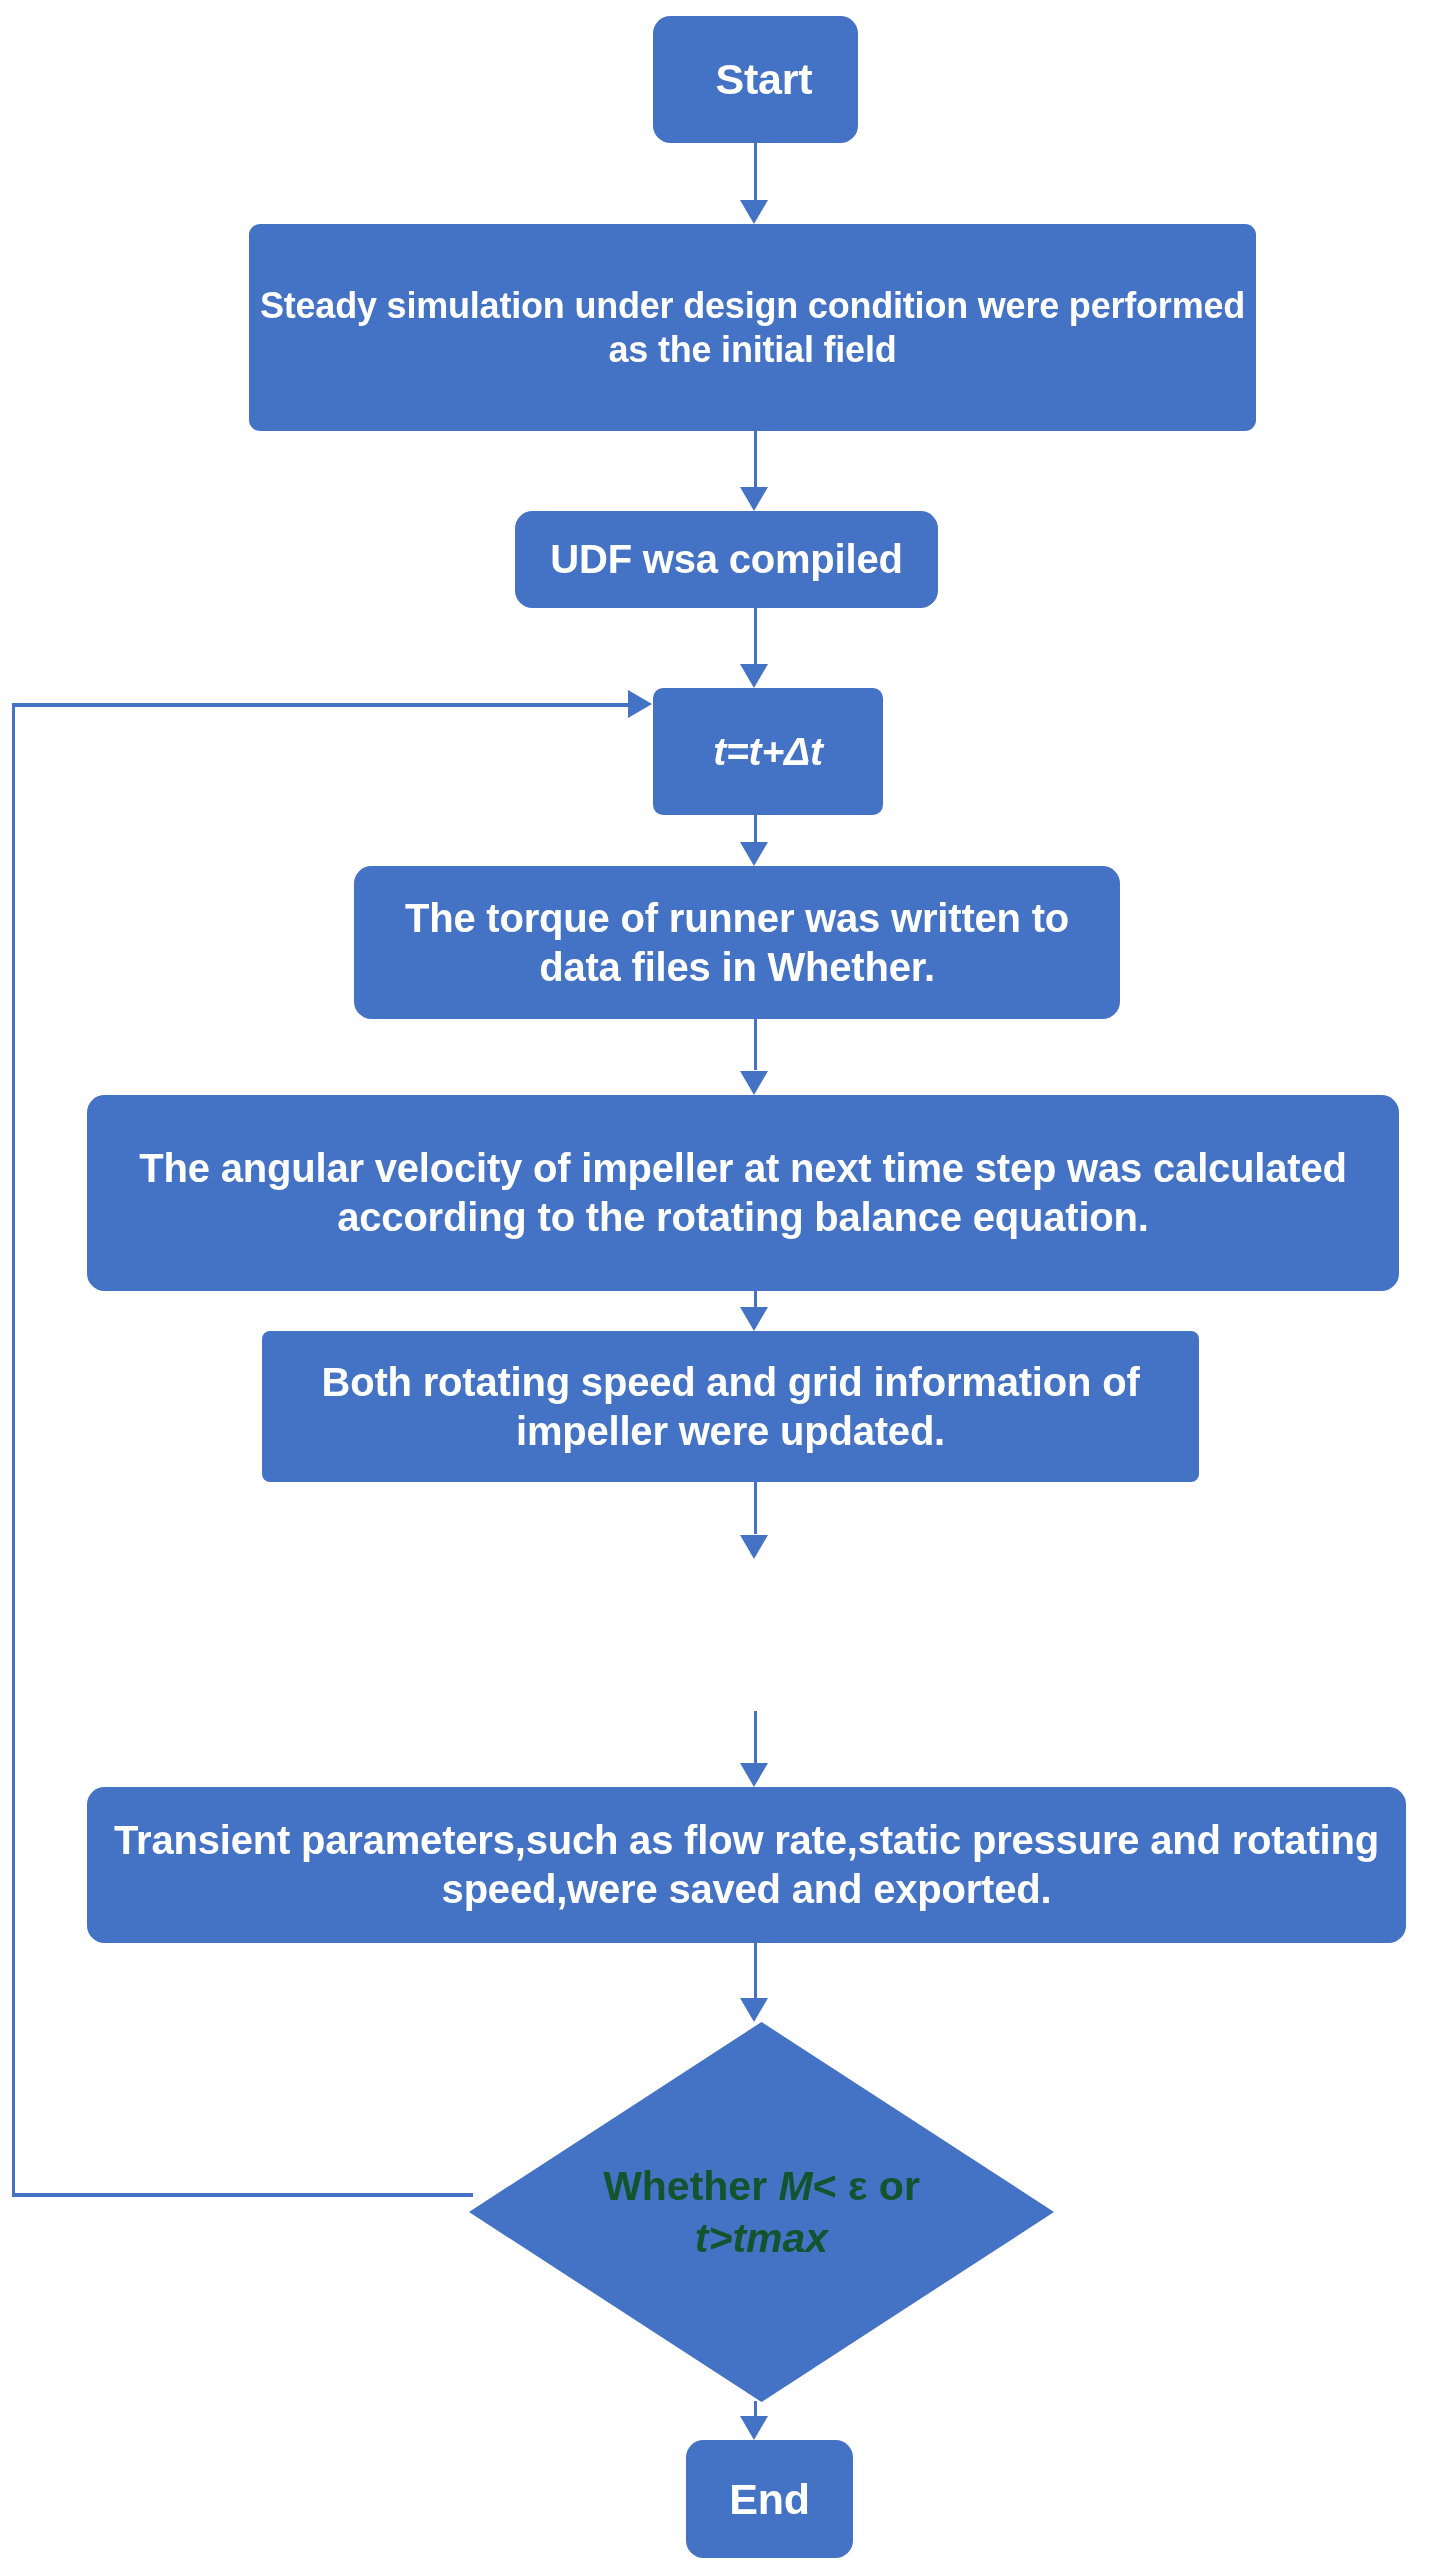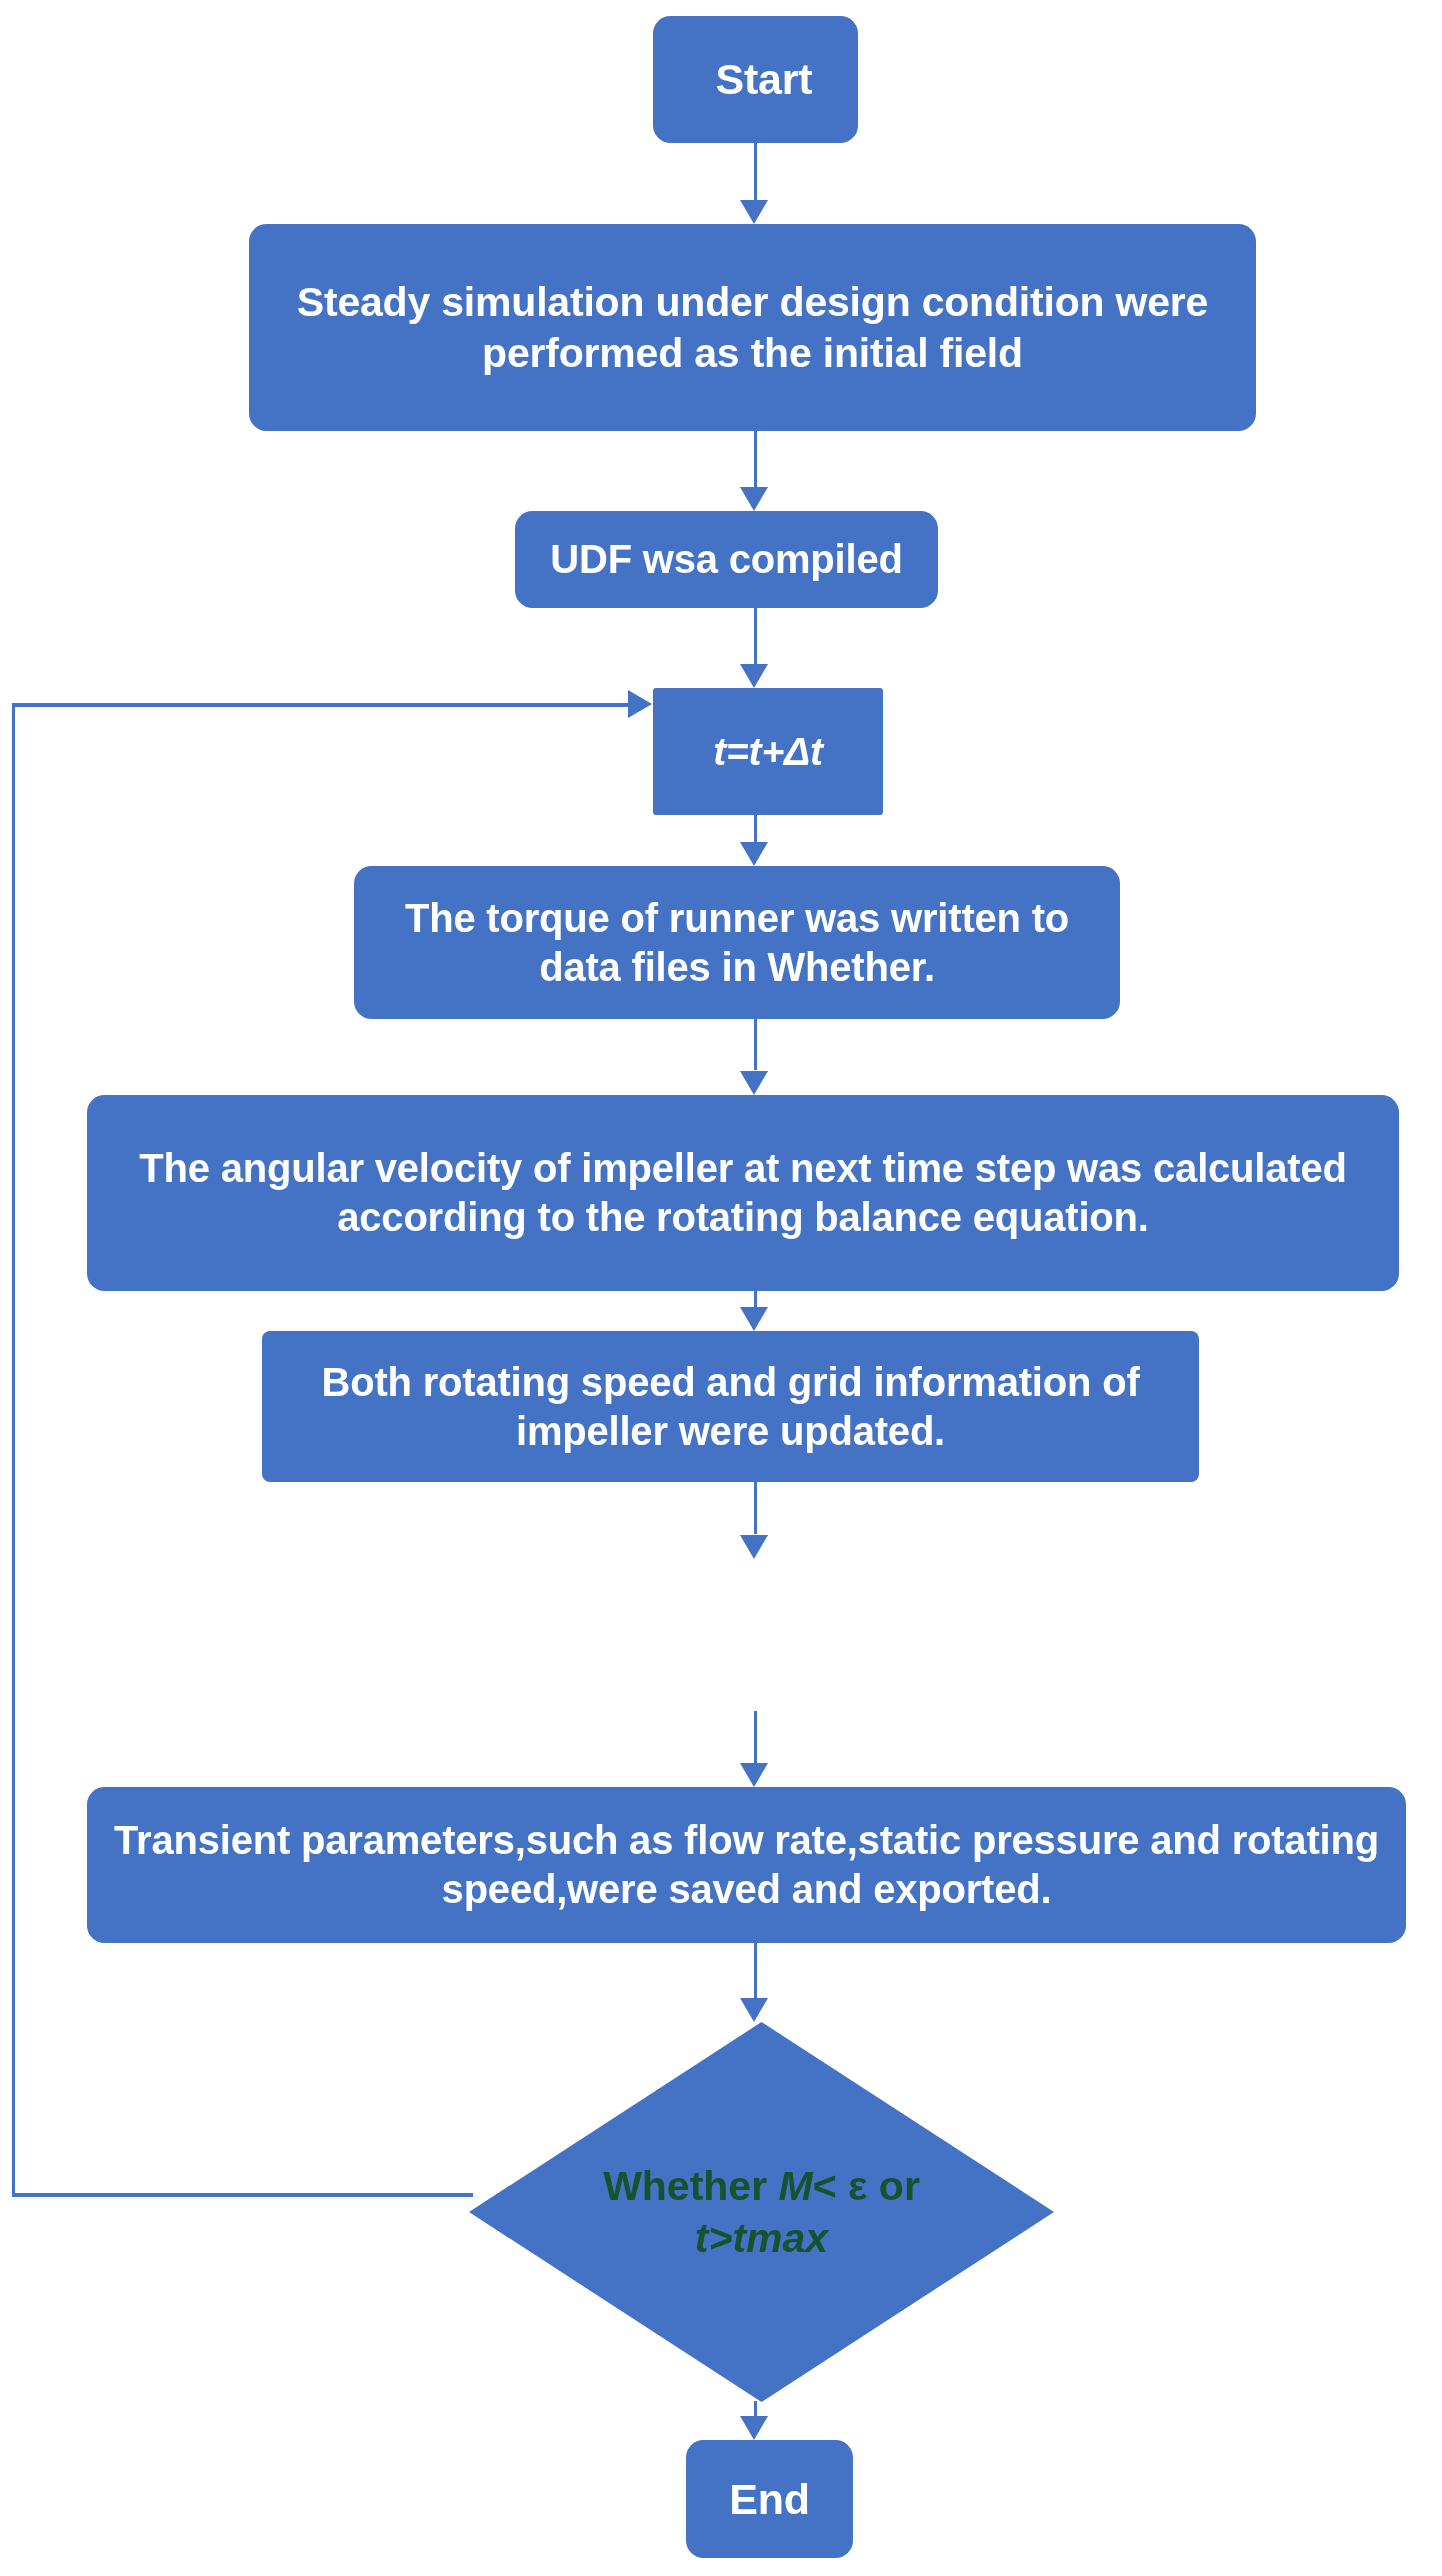--- a/index.html
+++ b/index.html
@@ -27,27 +27,27 @@
     align-items: center;
     justify-content: center;
     text-align: center;
     font-weight: bold;
     line-height: 1.22;
     letter-spacing: -0.2px;
     padding: 1.6px 8px;
     z-index: 5;
   }
   .node.rounded { border-radius: 17.5px; }
-  .node.sharp   { border-radius: 3px; }
+  .node.sharp   { border-radius: 10px; }
 
   .node .txt { display: block; width: 100%; }
 
   
   #n-start  { left: 653px;  top: 16px;   width: 205px; height: 127px; font-size: 43px; padding-left: 25px; }
-  #n-steady { left: 249px;  top: 224px;  width: 1007px; height: 207px; font-size: 41px; }
+  #n-steady { left: 249px;  top: 224px;  width: 1007px; height: 207px; font-size: 36px; border-radius: 11px; }
   #n-udf    { left: 515px;  top: 511px;  width: 423px; height: 97px; font-size: 40px; }
   #n-tstep  { left: 653px;  top: 688px;  width: 230px; height: 127px; font-size: 39px; }
   #n-torque { left: 354px;  top: 866px; width: 766px; height: 153px; font-size: 40px; }
   #n-angvel { left: 87px;  top: 1095px; width: 1312px; height: 196px; font-size: 40px; }
   #n-both   { left: 262px;  top: 1331px; width: 937px; height: 151px; font-size: 40px; border-radius: 8px; }
   #n-simplec{ left: 164px;  top: 1558px; width: 1147px; height: 153px; font-size: 40px; }
   #n-trans  { left: 87px;  top: 1787px; width: 1319px; height: 156px; font-size: 40px; }
   #n-end    { left: 686px;  top: 2440px; width: 167px; height: 118px; font-size: 43px; }
 
   

